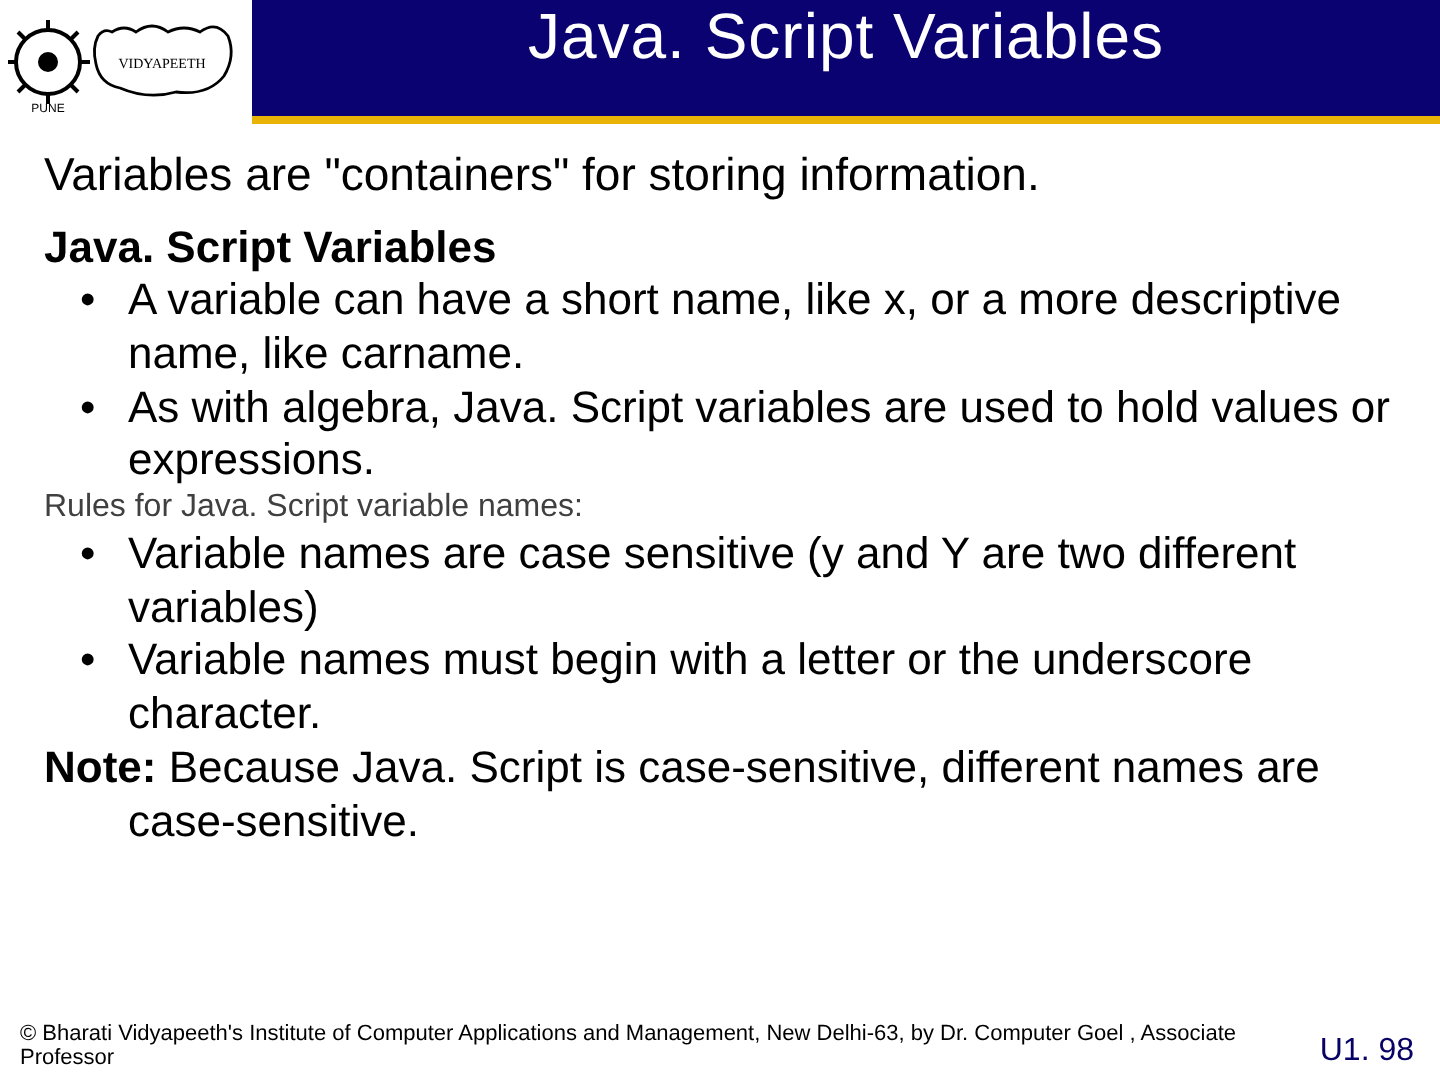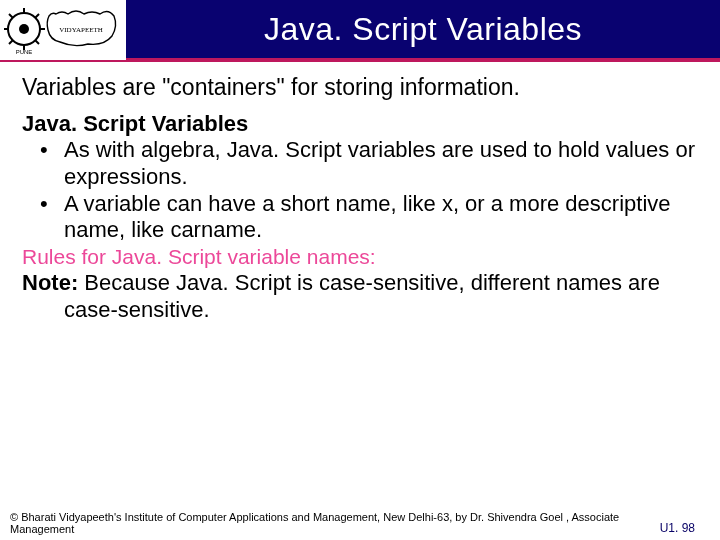--- a/index.html
+++ b/index.html
@@ -8,23 +8,23 @@
     height: 540px;
     font-family: Arial, Helvetica, sans-serif;
     background: #fff;
     position: relative;
     overflow: hidden;
   }
   .header {
     width: 100%;
     height: 62px;
     background: #090270;
-    border-bottom: 4px solid #be185d;
+    border-bottom: 4px solid #eab308;
     display: flex;
-    align-items: center;
+    align-items: flex-start;
     position: relative;
   }
   .logo-wrap {
     height: 62px;
     width: 126px;
     background: #fff;
     display: flex;
     align-items: center;
     justify-content: center;
     padding: 3px;
@@ -68,23 +68,23 @@
     position: relative;
   }
   .bullets li::before {
     content: "•";
     position: absolute;
     left: 18px;
     top: 0;
     font-size: 22px;
   }
   .rule-line {
-    font-size: 21px;
+    font-size: 16px;
     line-height: 1.22;
-    color: #ec4899;
+    color: #404040;
     margin-top: 0;
   }
   .note-line {
     font-size: 22px;
     line-height: 1.22;
     color: #000;
     padding-left: 42px;
     text-indent: -42px;
   }
   .note-line .bold { font-weight: 700; margin-top: 22px; }
@@ -94,21 +94,21 @@
     bottom: 5px;
     width: 100%;
     padding: 0 10px;
     display: flex;
     justify-content: space-between;
     align-items: flex-end;
     font-size: 11px;
     color: #000;
   }
   .footer .credit { flex: 1; }
-  .footer .pg { color: #080266; font-weight: 500; font-size: 12px; margin-right: 15px; }
+  .footer .pg { color: #080266; font-weight: 500; font-size: 16px; margin-right: 3px; }
 </style>
 </head>
 <body>
 
 <div class="header">
   <div class="logo-wrap">
     <svg class="logo" viewBox="0 0 118 54">
       <circle cx="20" cy="27" r="16" fill="none" stroke="#000" stroke-width="2"></circle>
       <circle cx="20" cy="27" r="5" fill="#000"></circle>
       <g stroke="#000" stroke-width="2">
@@ -128,28 +128,32 @@
   </div>
   <div class="title">Java. Script Variables</div>
 </div>
 
 <div class="content">
   <div class="intro">Variables are "containers" for storing information.</div>
 
   <div class="subhead">Java. Script Variables</div>
 
   <ul class="bullets">
+    <li>A variable can have a short name, like x, or a more descriptive name, like carname.</li>
     <li>As with algebra, Java. Script variables are used to hold values or expressions.</li>
-    <li>A variable can have a short name, like x, or a more descriptive name, like carname.</li>
   </ul>
 
   <div class="rule-line">Rules for Java. Script variable names:</div>
 
+  <ul class="bullets">
+    <li>Variable names are case sensitive (y and Y are two different variables)</li>
+    <li>Variable names must begin with a letter or the underscore character.</li>
+  </ul>
 
   <div class="note-line">
     <span class="bold">Note:</span><span> Because Java. Script is case-sensitive, different names are case-sensitive.</span>
   </div>
 </div>
 
 <div class="footer">
-  <div class="credit">© Bharati Vidyapeeth's Institute of Computer Applications and Management, New Delhi-63, by Dr. Shivendra Goel , Associate Management</div>
+  <div class="credit">© Bharati Vidyapeeth's Institute of Computer Applications and Management, New Delhi-63, by Dr. Computer Goel , Associate Professor</div>
   <div class="pg">U1. 98</div>
 </div>
 
 </body></html>

